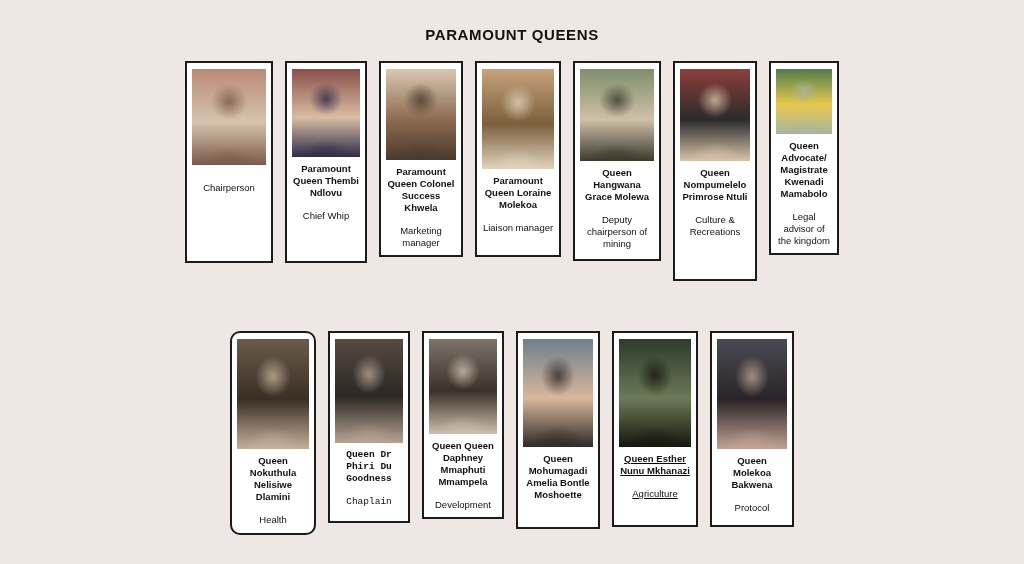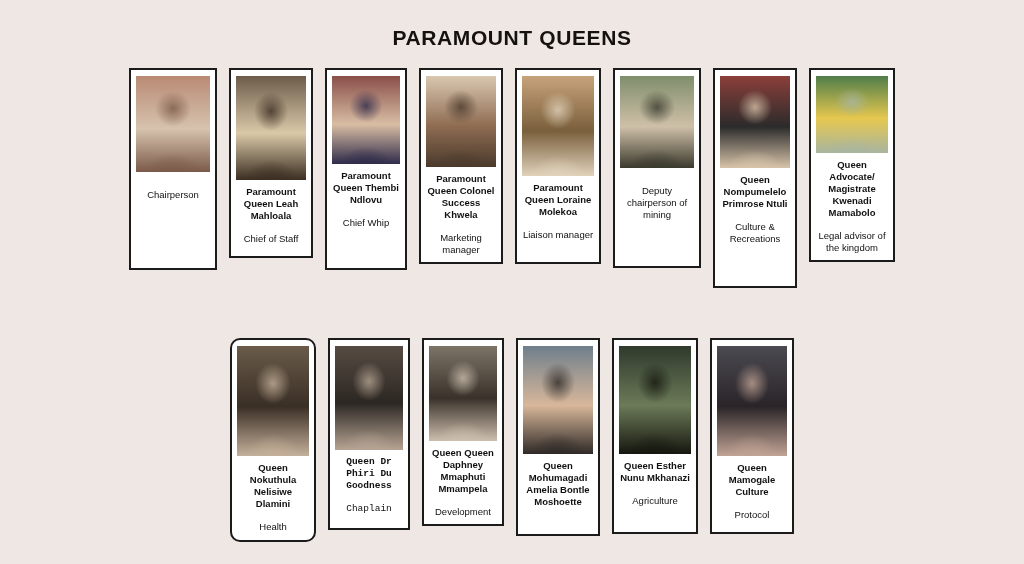--- a/index.html
+++ b/index.html
@@ -14,21 +14,21 @@
     overflow: hidden;
   }
   .page {
     position: relative;
     width: 1024px;
     height: 564px;
     background: #efe7e3;
   }
   .title {
     text-align: center;
-    font-size: 21px;
+    font-size: 15px;
     font-weight: bold;
     letter-spacing: 0.6px;
     color: #14110f;
     padding-top: 26px;
     font-family: "Liberation Sans", sans-serif;
   }
   .row {
     display: flex;
     justify-content: center;
     align-items: flex-start;
@@ -85,29 +85,20 @@
   <div class="title">PARAMOUNT QUEENS</div>
   <div class="row row-top" id="row-0">
       <div class="card" style="width: 88px; height: 202px;">
         <div class="photo" style="height: 96px; background: linear-gradient(rgb(185, 138, 116) 0%, rgb(214, 195, 174) 55%, rgb(123, 90, 73) 100%);">
           <div class="ph-layer" style="background: radial-gradient(34% 26% at 50% 34%, rgba(123, 90, 73, 0.8) 0%, transparent 72%), radial-gradient(58% 34% at 50% 104%, rgba(123, 90, 73, 0.9) 0%, transparent 70%);"></div>
         </div>
         <div class="caption">
           <span class="rl">Chairperson</span>
         </div>
       </div>
-      <div class="card" style="width: 84px; height: 190px;">
-        <div class="photo" style="height: 104px; background: linear-gradient(rgb(109, 92, 75) 0%, rgb(217, 201, 168) 55%, rgb(60, 46, 34) 100%);">
-          <div class="ph-layer" style="background: radial-gradient(34% 26% at 50% 34%, rgba(60, 46, 34, 0.8) 0%, transparent 72%), radial-gradient(58% 34% at 50% 104%, rgba(60, 46, 34, 0.9) 0%, transparent 70%);"></div>
-        </div>
-        <div class="caption">
-          <span class="nm">Paramount Queen Leah Mahloala</span>
-          <span class="rl">Chief of Staff</span>
-        </div>
-      </div>
       <div class="card" style="width: 82px; height: 202px;">
         <div class="photo" style="height: 88px; background: linear-gradient(rgb(138, 79, 74) 0%, rgb(216, 189, 163) 55%, rgb(47, 43, 74) 100%);">
           <div class="ph-layer" style="background: radial-gradient(34% 26% at 50% 34%, rgba(47, 43, 74, 0.8) 0%, transparent 72%), radial-gradient(58% 34% at 50% 104%, rgba(47, 43, 74, 0.9) 0%, transparent 70%);"></div>
         </div>
         <div class="caption">
           <span class="nm">Paramount Queen Thembi Ndlovu</span>
           <span class="rl">Chief Whip</span>
         </div>
       </div>
       <div class="card" style="width: 84px; height: 196px; justify-content: space-between;">
@@ -126,33 +117,34 @@
         <div class="caption">
           <span class="nm">Paramount Queen Loraine Molekoa</span>
           <span class="rl">Liaison manager</span>
         </div>
       </div>
       <div class="card" style="width: 88px; height: 200px;">
         <div class="photo" style="height: 92px; background: linear-gradient(rgb(127, 142, 108) 0%, rgb(207, 192, 168) 55%, rgb(59, 58, 46) 100%);">
           <div class="ph-layer" style="background: radial-gradient(34% 26% at 50% 34%, rgba(59, 58, 46, 0.8) 0%, transparent 72%), radial-gradient(58% 34% at 50% 104%, rgba(59, 58, 46, 0.9) 0%, transparent 70%);"></div>
         </div>
         <div class="caption">
+          <span class="nm">Queen Hangwana Grace Molewa</span>
           <span class="rl">Deputy chairperson of mining</span>
         </div>
       </div>
       <div class="card" style="width: 84px; height: 220px;">
         <div class="photo" style="height: 92px; background: linear-gradient(rgb(140, 63, 58) 0%, rgb(43, 43, 43) 55%, rgb(215, 195, 169) 100%);">
           <div class="ph-layer" style="background: radial-gradient(34% 26% at 50% 34%, rgba(215, 195, 169, 0.8) 0%, transparent 72%), radial-gradient(58% 34% at 50% 104%, rgba(215, 195, 169, 0.9) 0%, transparent 70%);"></div>
         </div>
         <div class="caption">
           <span class="nm">Queen Nompumelelo Primrose Ntuli</span>
           <span class="rl">Culture &amp; Recreations</span>
         </div>
       </div>
-      <div class="card" style="width: 86px; height: 194px;">
+      <div class="card" style="width: 70px; height: 194px;">
         <div class="photo" style="height: 88px; background: linear-gradient(rgb(79, 125, 74) 0%, rgb(230, 200, 79) 55%, rgb(168, 181, 160) 100%);">
           <div class="ph-layer" style="background: radial-gradient(34% 26% at 50% 34%, rgba(168, 181, 160, 0.8) 0%, transparent 72%), radial-gradient(58% 34% at 50% 104%, rgba(168, 181, 160, 0.9) 0%, transparent 70%);"></div>
         </div>
         <div class="caption">
           <span class="nm">Queen  Advocate/ Magistrate Kwenadi Mamabolo</span>
           <span class="rl">Legal advisor of the kingdom</span>
         </div>
       </div>
     </div>
   <div class="row row-bottom" id="row-1">
@@ -185,32 +177,32 @@
       </div>
       <div class="card" style="width: 84px; height: 198px;">
         <div class="photo" style="height: 108px; background: linear-gradient(rgb(111, 127, 140) 0%, rgb(216, 183, 154) 55%, rgb(47, 42, 39) 100%);">
           <div class="ph-layer" style="background: radial-gradient(34% 26% at 50% 34%, rgba(47, 42, 39, 0.8) 0%, transparent 72%), radial-gradient(58% 34% at 50% 104%, rgba(47, 42, 39, 0.9) 0%, transparent 70%);"></div>
         </div>
         <div class="caption">
           <span class="nm">Queen Mohumagadi Amelia Bontle Moshoette</span>
           <span class="rl"></span>
         </div>
       </div>
-      <div class="card" style="width: 86px; height: 196px;">
+      <div class="card" style="width: 86px; height: 196px; text-decoration: underline;">
         <div class="photo" style="height: 108px; background: linear-gradient(rgb(47, 58, 44) 0%, rgb(107, 122, 88) 55%, rgb(22, 23, 15) 100%);">
           <div class="ph-layer" style="background: radial-gradient(34% 26% at 50% 34%, rgba(22, 23, 15, 0.8) 0%, transparent 72%), radial-gradient(58% 34% at 50% 104%, rgba(22, 23, 15, 0.9) 0%, transparent 70%);"></div>
         </div>
         <div class="caption">
           <span class="nm">Queen Esther Nunu Mkhanazi</span>
           <span class="rl">Agriculture</span>
         </div>
       </div>
       <div class="card" style="width: 84px; height: 196px;">
         <div class="photo" style="height: 110px; background: linear-gradient(rgb(75, 74, 82) 0%, rgb(42, 36, 40) 55%, rgb(192, 163, 148) 100%);">
           <div class="ph-layer" style="background: radial-gradient(34% 26% at 50% 34%, rgba(192, 163, 148, 0.8) 0%, transparent 72%), radial-gradient(58% 34% at 50% 104%, rgba(192, 163, 148, 0.9) 0%, transparent 70%);"></div>
         </div>
         <div class="caption">
-          <span class="nm">Queen Mamogale Culture</span>
+          <span class="nm">Queen Molekoa Bakwena</span>
           <span class="rl">Protocol</span>
         </div>
       </div>
     </div>
 </div>
 
 </body></html>

